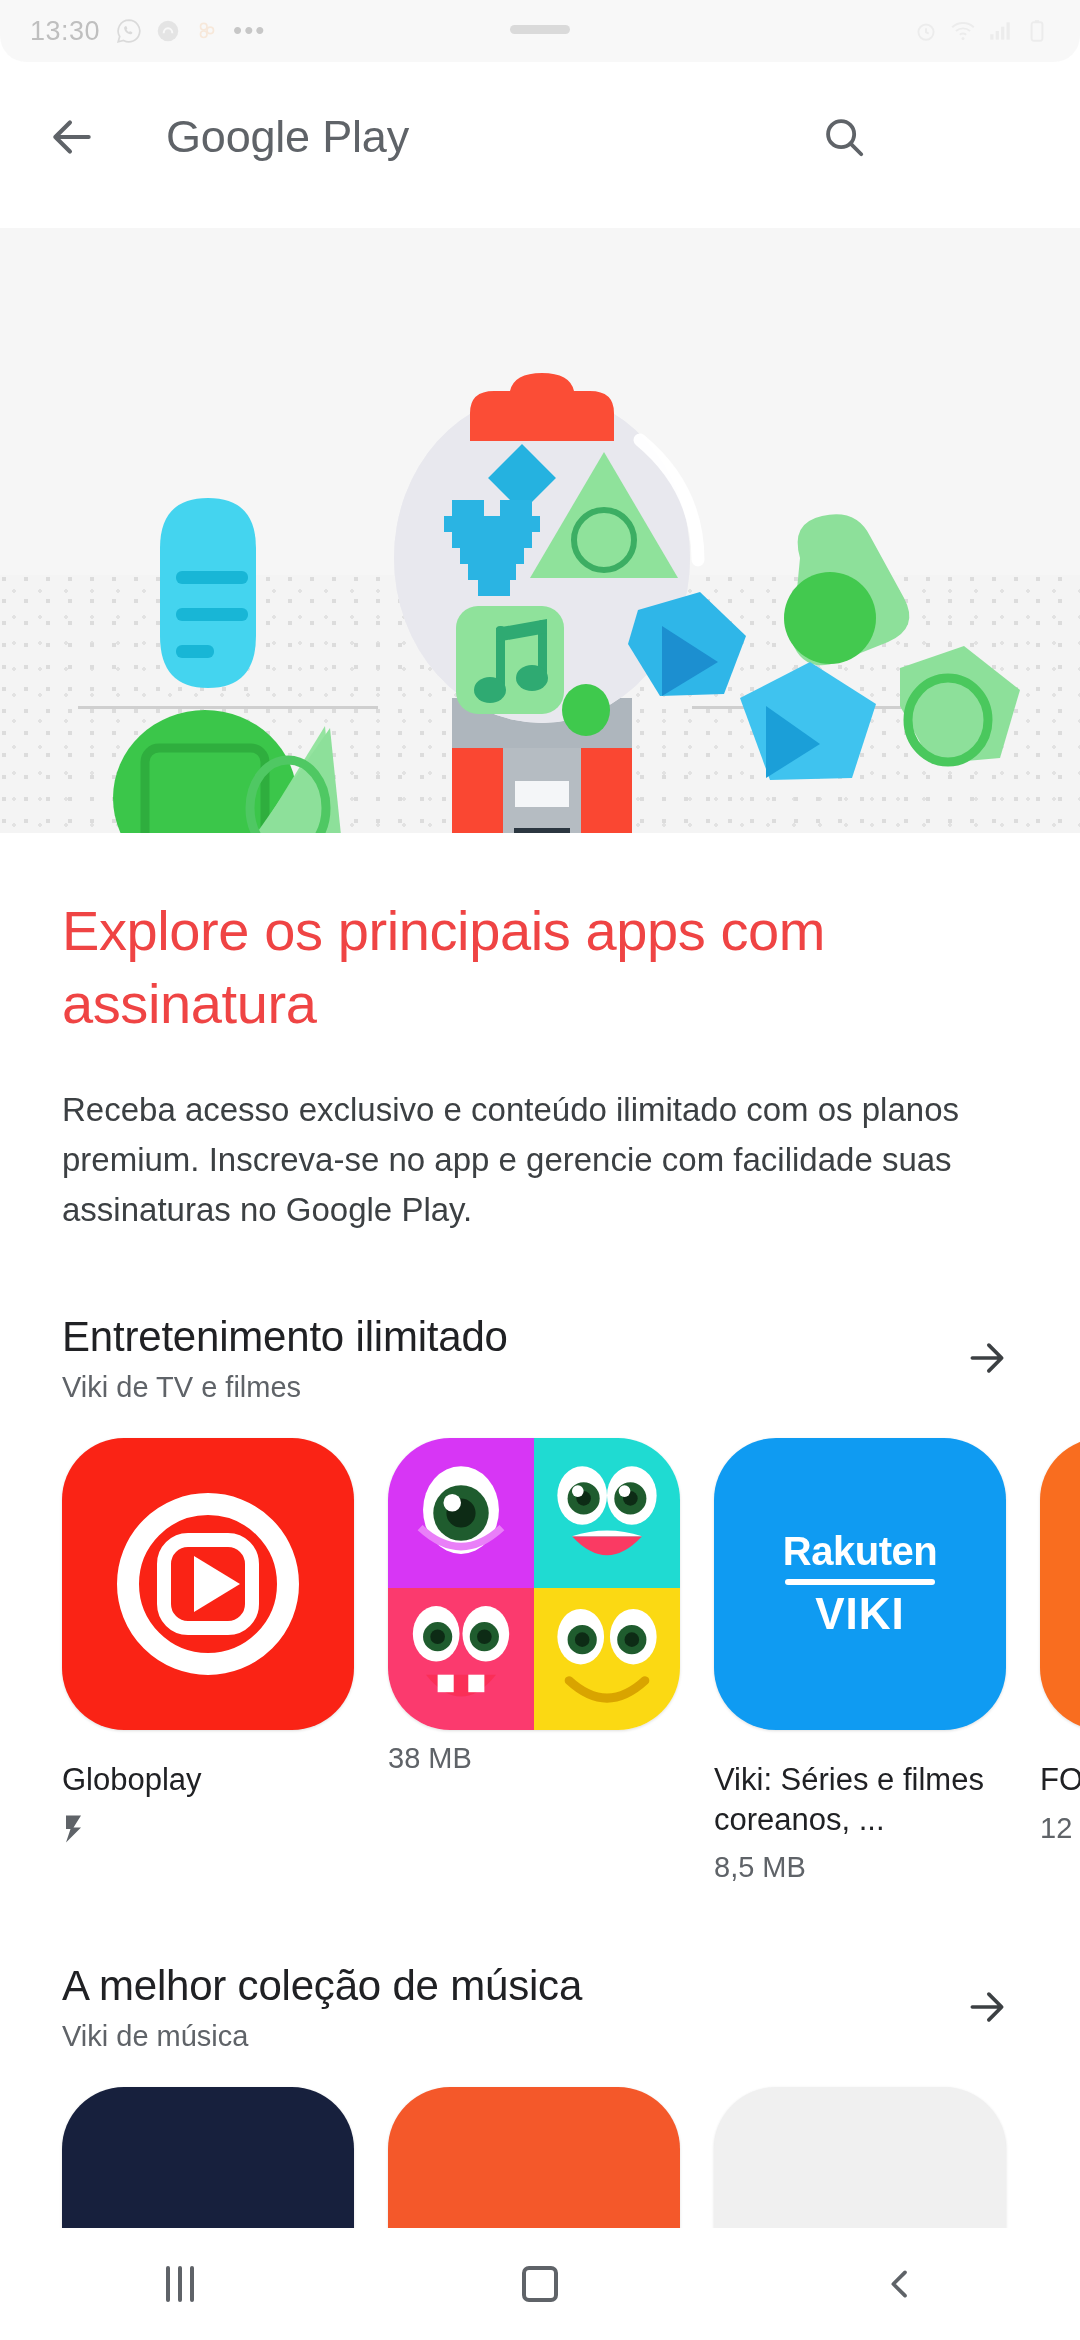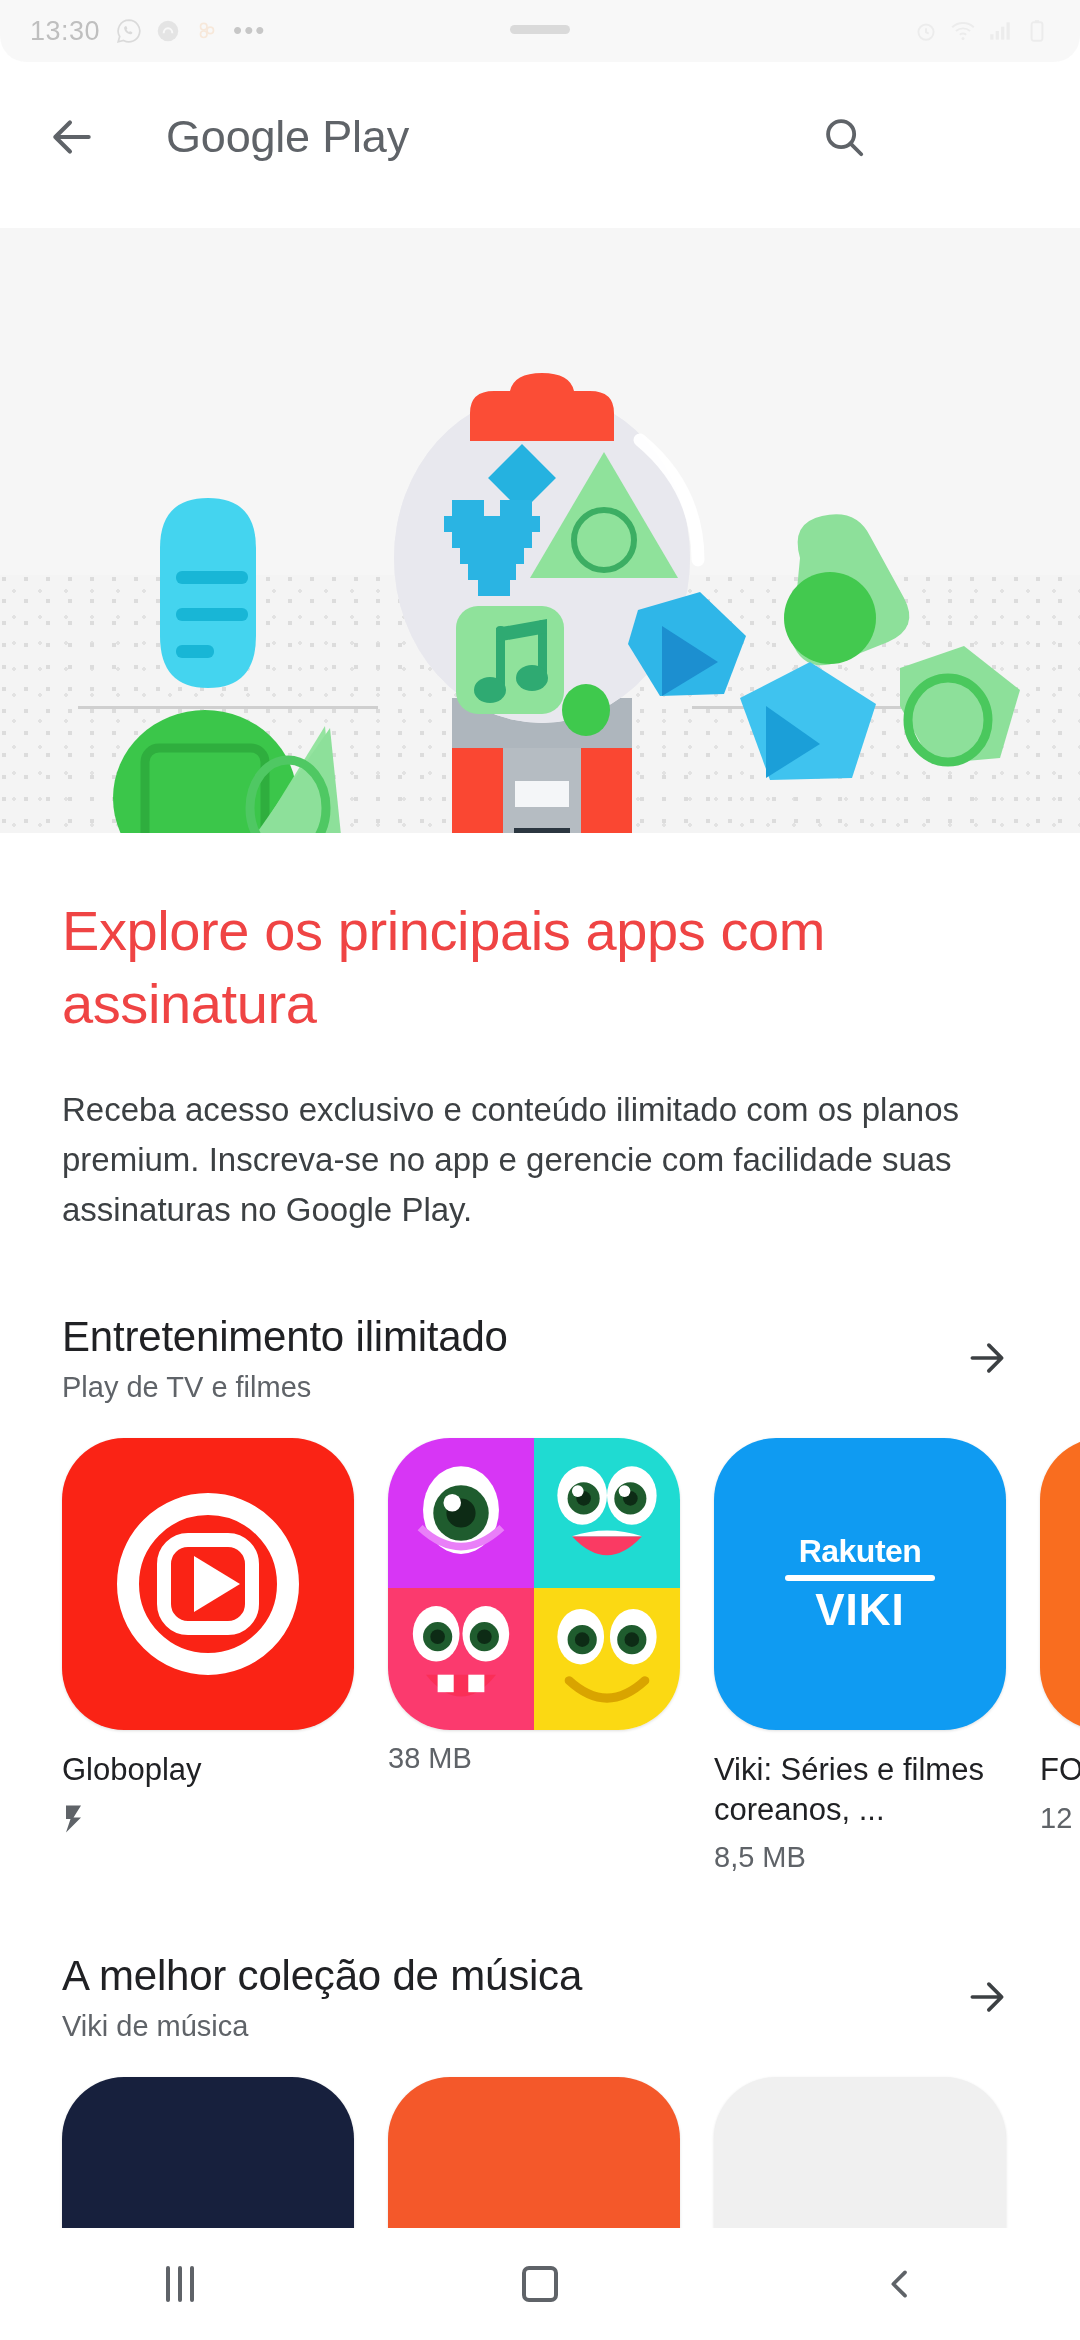--- a/index.html
+++ b/index.html
@@ -74,34 +74,34 @@
   .section-head { display: flex; align-items: flex-start; padding: 0 62px; }
   .section-titles { flex: 1; }
   .section-title { font-size: 42px; color: #202124; font-weight: 400; letter-spacing: -0.2px; }
   .section-sub { font-size: 29px; color: #5f6368; margin-top: 10px; }
   .section-arrow { width: 62px; height: 62px; display: flex; align-items: center; justify-content: center; margin-top: 14px; }
 
   
   .app-row { display: flex; gap: 34px; padding: 34px 0 0 62px; }
   .app-card { width: 292px; flex: 0 0 auto; }
   .app-icon { width: 292px; height: 292px; border-radius: 62px; overflow: hidden; position: relative; box-shadow: 0 1px 3px rgba(0,0,0,.13); }
-  .app-name { margin-top: 20px; font-size: 31px; color: #202124; line-height: 1.28; }
+  .app-name { margin-top: 30px; font-size: 31px; color: #202124; line-height: 1.28; }
   .app-meta { margin-top: 12px; font-size: 29px; color: #5f6368; }
   .app-badge { margin-top: 14px; width: 26px; height: 30px; }
 
   
   .ic-globo { background: #fa2315; display: flex; align-items: center; justify-content: center; }
   
   .ic-babi { display: grid; grid-template-columns: 1fr 1fr; grid-template-rows: 1fr 1fr; }
   .q { position: relative; }
   .q1 { background: #d736f5; } .q2 { background: #1fdbd2; }
   .q3 { background: #fb3a6e; } .q4 { background: #fbd913; }
   
   .ic-viki { background: #0f9bf2; display: flex; flex-direction: column; align-items: center; justify-content: center; color: #fff; }
-  .viki-top { font-size: 32px; font-weight: bold; letter-spacing: -.5px; }
+  .viki-top { font-size: 40px; font-weight: bold; letter-spacing: -.5px; }
   .viki-rule { width: 150px; height: 6px; background: #fff; border-radius: 3px; margin: 5px 0 4px 0; }
   .viki-bot { font-size: 44px; font-weight: bold; letter-spacing: 1px; }
   
   .ic-part { background: #f96d1f; }
 
   
   .navbar {
     position: absolute; bottom: 0; left: 0; width: 1080px; height: 112px;
     background: #fff; display: flex; align-items: center; justify-content: space-around;
   }
@@ -253,21 +253,21 @@
 
   <div class="content">
 
     <div class="headline">Explore os principais apps com assinatura</div>
     <div class="subtext">Receba acesso exclusivo e conteúdo ilimitado com os planos premium. Inscreva-se no app e gerencie com facilidade suas assinaturas no Google Play.</div>
 
     <div class="section">
       <div class="section-head">
         <div class="section-titles">
           <div class="section-title">Entretenimento ilimitado</div>
-          <div class="section-sub">Play de TV e filmes</div>
+          <div class="section-sub">Viki de TV e filmes</div>
         </div>
         <div class="section-arrow">
           <svg width="44" height="44" viewBox="0 0 24 24">
             <path d="M4 12h16M13 5l7 7-7 7" fill="none" stroke="#3c4043" stroke-width="2" stroke-linecap="round" stroke-linejoin="round"></path>
           </svg>
         </div>
       </div>
 
       <div class="app-row">
 

